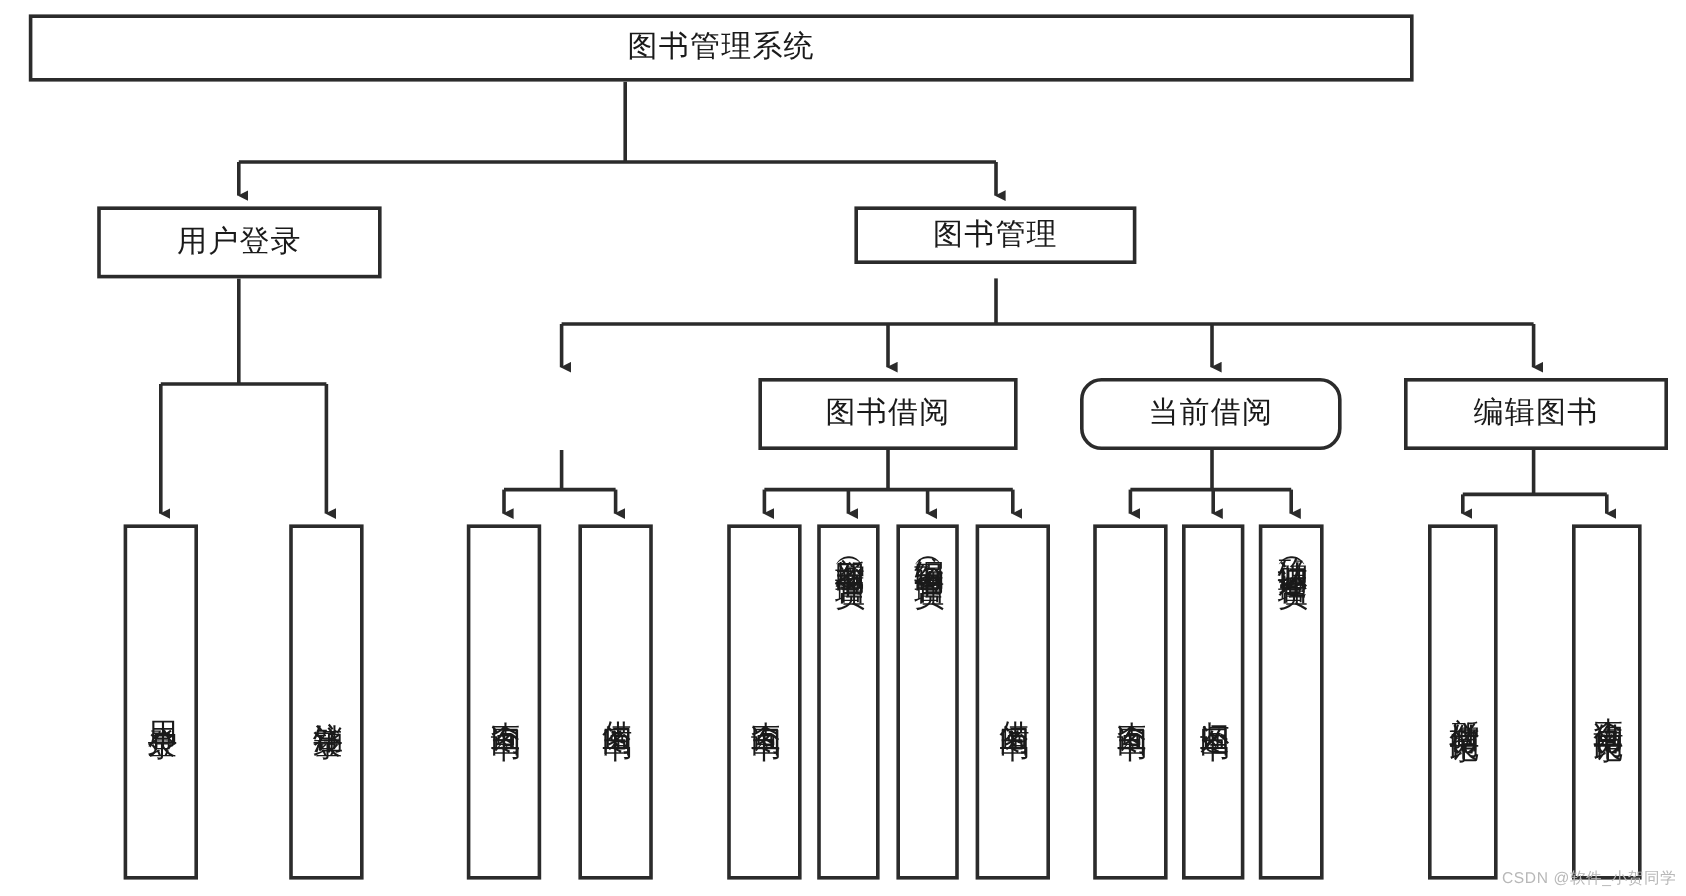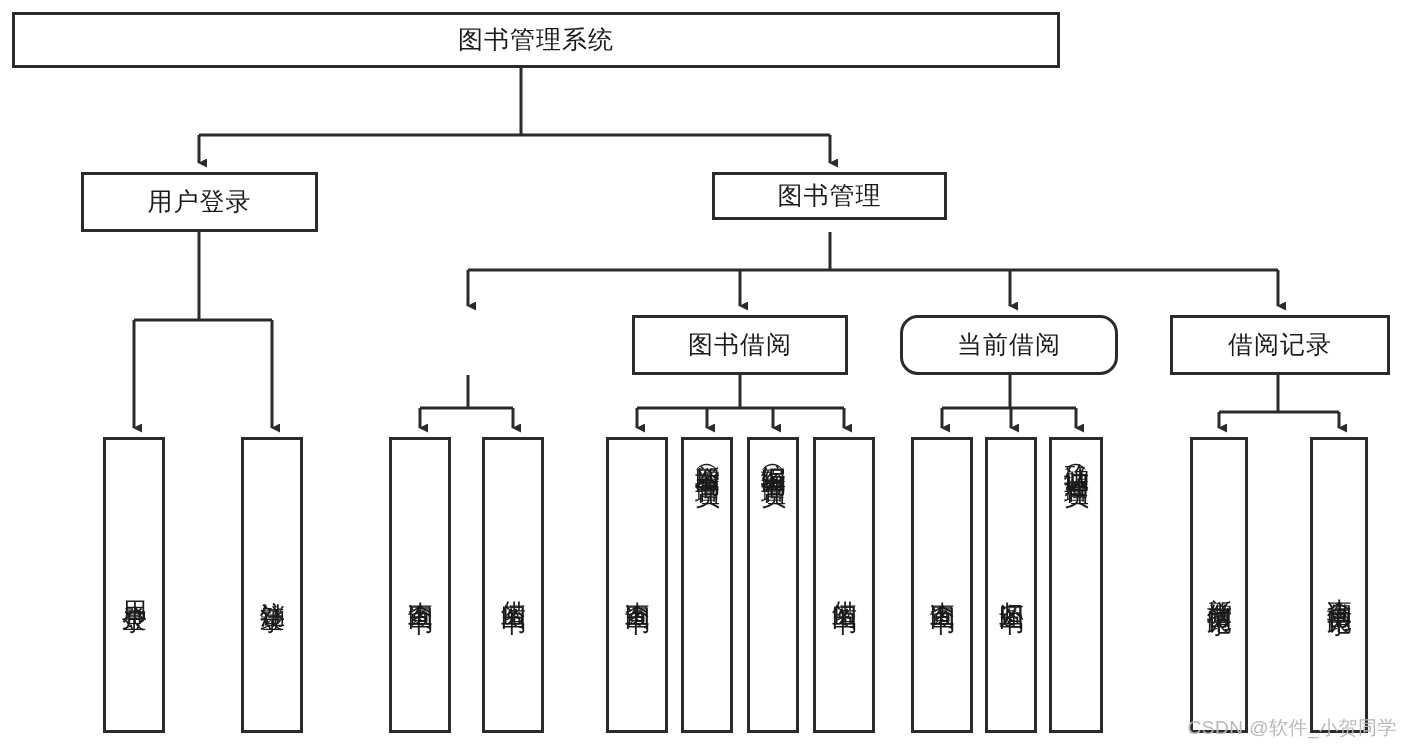--- a/index.html
+++ b/index.html
@@ -54,21 +54,21 @@
     white-space: nowrap;
     text-align: center;
   }
   .node-v.v-center {
     align-items: center;
   }
   .watermark {
     position: absolute;
     right: 8px;
     bottom: 6px;
-    font-size: 19px;
+    font-size: 13px;
     color: #b8b8b8;
     letter-spacing: 0.5px;
     white-space: nowrap;
     pointer-events: none;
   }
 </style>
 </head>
 <body>
 
 <div id="diagram-root">
@@ -117,39 +117,39 @@
       <path d="M 1076 408 L 1076 428" marker-end="url(#arrowhead)"></path>
 
       <path d="M 1278 375 L 1278 412"></path>
       <path d="M 1219 412 L 1339 412"></path>
       <path d="M 1219 412 L 1219 428" marker-end="url(#arrowhead)"></path>
       <path d="M 1339 412 L 1339 428" marker-end="url(#arrowhead)"></path>
 
     </g>
   </svg>
 
-  <div class="node-box node-h" style="left:12px; top:12px; width:1048px; height:56px;justify-content:center;">
+  <div class="node-box node-h" style="left:24px; top:12px; width:1154px; height:56px;justify-content:center;">
     <span class="node-label">图书管理系统</span>
   </div>
 
   <div class="node-box node-h" style="left:81px; top:172px; width:237px; height:60px;">
     <span class="node-label">用户登录</span>
   </div>
   <div class="node-box node-h" style="left:712px; top:172px; width:235px; height:48px;">
     <span class="node-label">图书管理</span>
   </div>
 
   <div class="node-box node-h" style="left:632px; top:315px; width:216px; height:60px;">
     <span class="node-label">图书借阅</span>
   </div>
   <div class="node-box node-h" style="left:900px; top:315px; width:218px; height:60px;border-radius:18px;">
     <span class="node-label">当前借阅</span>
   </div>
   <div class="node-box node-h" style="left:1170px; top:315px; width:220px; height:60px;">
-    <span class="node-label">借阅记录</span>
+    <span class="node-label">编辑图书</span>
   </div>
 
   <div class="node-box node-v v-center" style="left:103px; top:437px; width:62px; height:296px;">
     <span class="node-label">用户登录</span>
   </div>
   <div class="node-box node-v v-center" style="left:241px; top:437px; width:62px; height:296px;">
     <span class="node-label">注销登录</span>
   </div>
   <div class="node-box node-v v-center" style="left:389px; top:437px; width:62px; height:296px;">
     <span class="node-label">查询图书</span>

